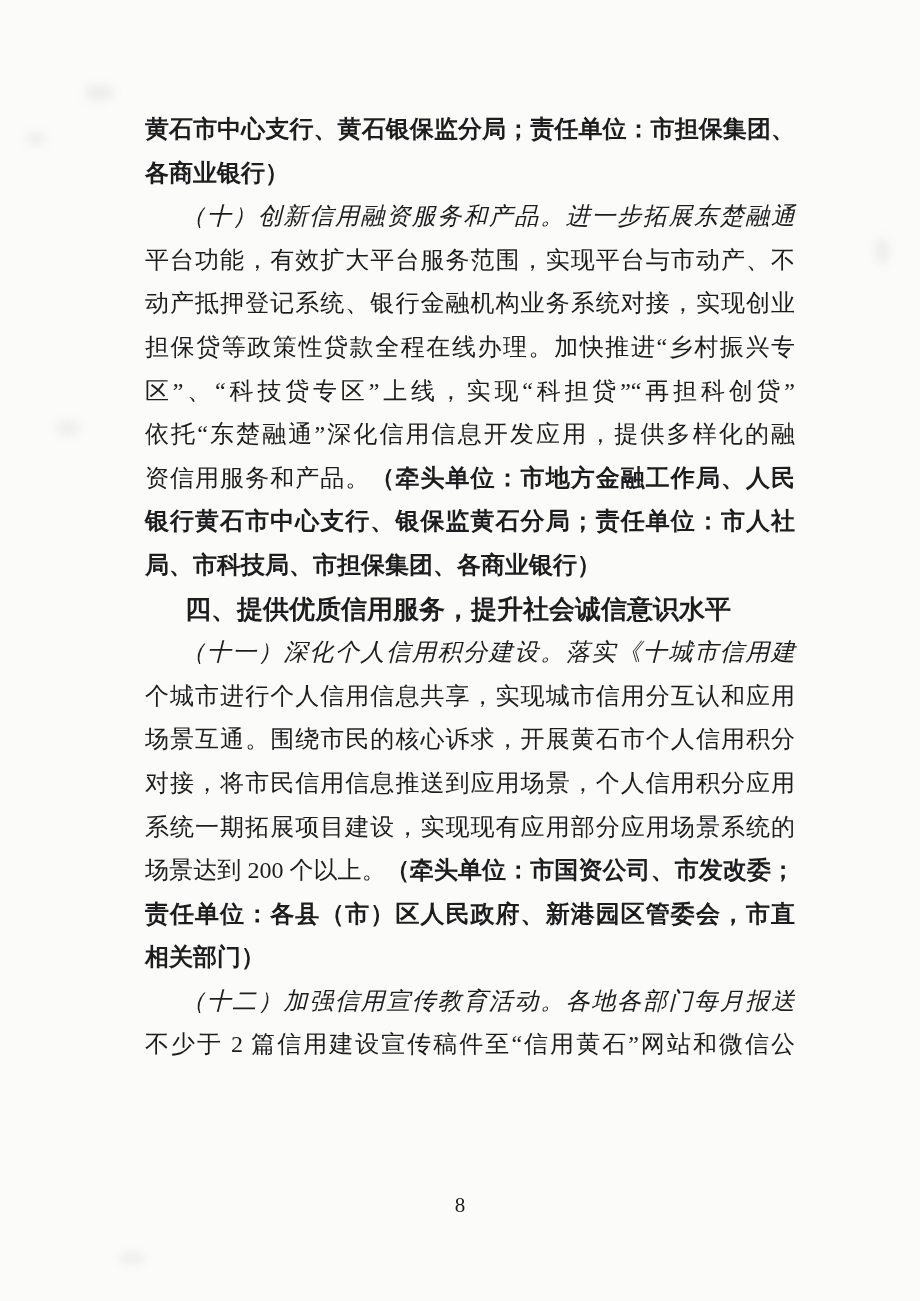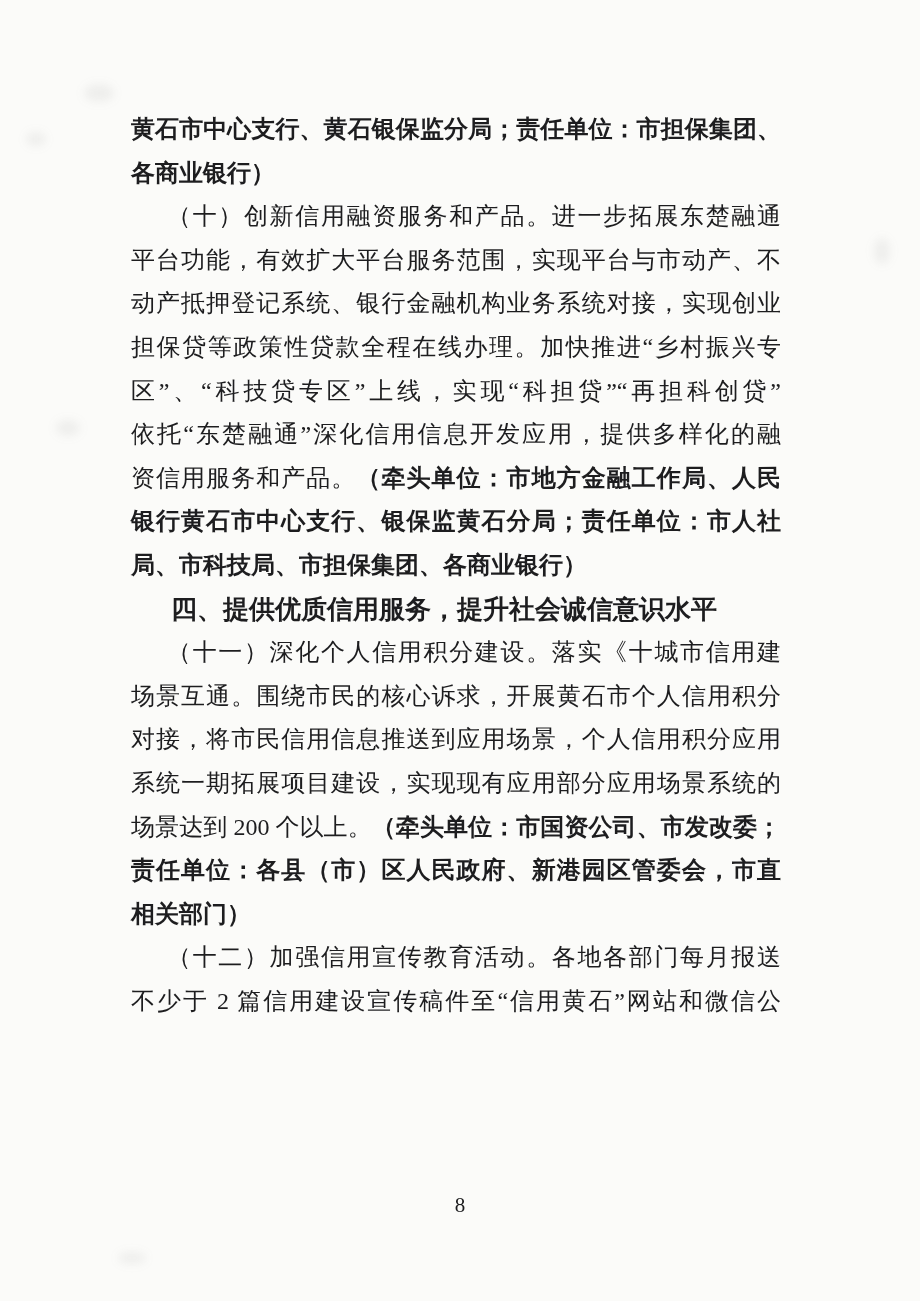--- a/index.html
+++ b/index.html
@@ -16,34 +16,34 @@
   }
   
   .smudge {
     position: absolute; border-radius: 50%;
     background: rgba(110,110,110,0.09);
     filter: blur(5px);
     pointer-events: none;
   }
   .doc-body {
     position: absolute;
-    left: 131px; top: 108px; width: 650px;
+    left: 145px; top: 108px; width: 650px;
     color: var(--ink, #1d1d1f);
   }
   .line {
     height: 43.6px; line-height: 43.6px;
     font-size: 24px;
     font-family: "Liberation Serif", "DejaVu Serif", serif;
     text-align: justify;
     text-justify: inter-character;
     overflow: visible;
   }
   .line.j  { text-align-last: justify; }
   .line.nj { text-align-last: left; }
-  .line.indent { text-indent: 36px; }
+  .line.indent { text-indent: 36px; font-style: italic; }
   .seg.bold { font-weight: 700; }
   .line.heading {
     font-family: "Liberation Sans", "DejaVu Sans", sans-serif;
     font-weight: 700;
     font-size: 26px;
     text-indent: 40px;
     text-align-last: left;
   }
   .page-number {
     position: absolute;
@@ -71,20 +71,21 @@
       <div class="line j"><span class="seg">平台功能，有效扩大平台服务范围，实现平台与市动产、不</span></div>
       <div class="line j"><span class="seg">动产抵押登记系统、银行金融机构业务系统对接，实现创业</span></div>
       <div class="line j"><span class="seg">担保贷等政策性贷款全程在线办理。加快推进“乡村振兴专</span></div>
       <div class="line j"><span class="seg">区”、“科技贷专区”上线，实现“科担贷”“再担科创贷”</span></div>
       <div class="line j"><span class="seg">依托“东楚融通”深化信用信息开发应用，提供多样化的融</span></div>
       <div class="line j"><span class="seg">资信用服务和产品。</span><span class="seg bold">（牵头单位：市地方金融工作局、人民</span></div>
       <div class="line j"><span class="seg bold">银行黄石市中心支行、银保监黄石分局；责任单位：市人社</span></div>
       <div class="line nj"><span class="seg bold">局、市科技局、市担保集团、各商业银行）</span></div>
       <div class="line nj heading"><span class="seg bold">四、提供优质信用服务，提升社会诚信意识水平</span></div>
       <div class="line j indent"><span class="seg">（十一）深化个人信用积分建设。落实《十城市信用建</span></div>
+      <div class="line j"><span class="seg">个城市进行个人信用信息共享，实现城市信用分互认和应用</span></div>
       <div class="line j"><span class="seg">场景互通。围绕市民的核心诉求，开展黄石市个人信用积分</span></div>
       <div class="line j"><span class="seg">对接，将市民信用信息推送到应用场景，个人信用积分应用</span></div>
       <div class="line j"><span class="seg">系统一期拓展项目建设，实现现有应用部分应用场景系统的</span></div>
       <div class="line j"><span class="seg">场景达到 200 个以上。</span><span class="seg bold">（牵头单位：市国资公司、市发改委；</span></div>
       <div class="line j"><span class="seg bold">责任单位：各县（市）区人民政府、新港园区管委会，市直</span></div>
       <div class="line nj"><span class="seg bold">相关部门）</span></div>
       <div class="line j indent"><span class="seg">（十二）加强信用宣传教育活动。各地各部门每月报送</span></div>
       <div class="line j"><span class="seg">不少于 2 篇信用建设宣传稿件至“信用黄石”网站和微信公</span></div>
     </div>
 

